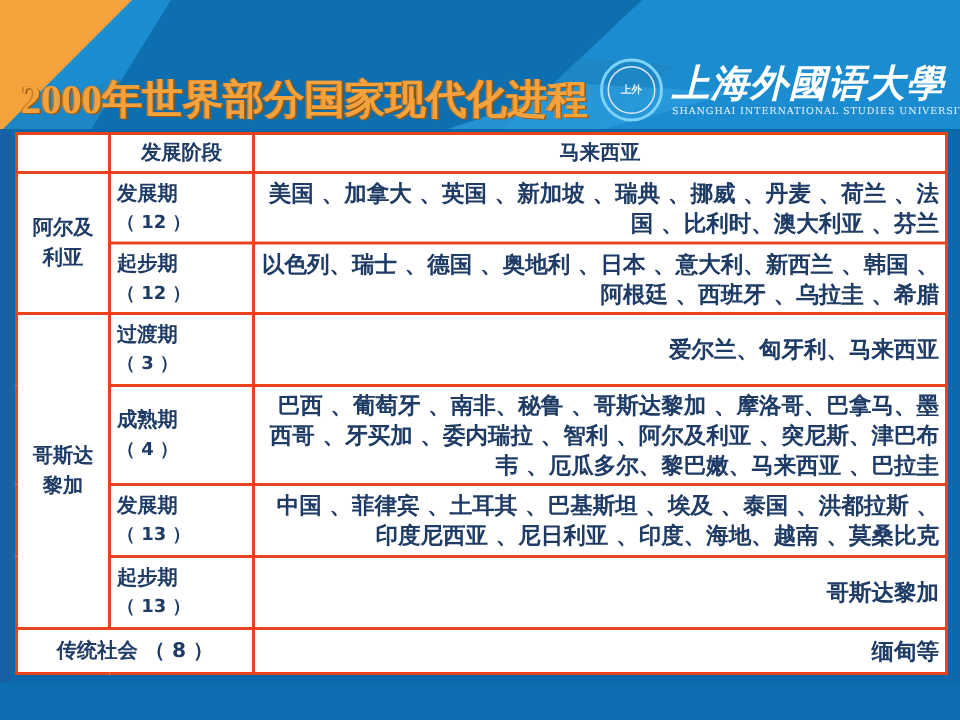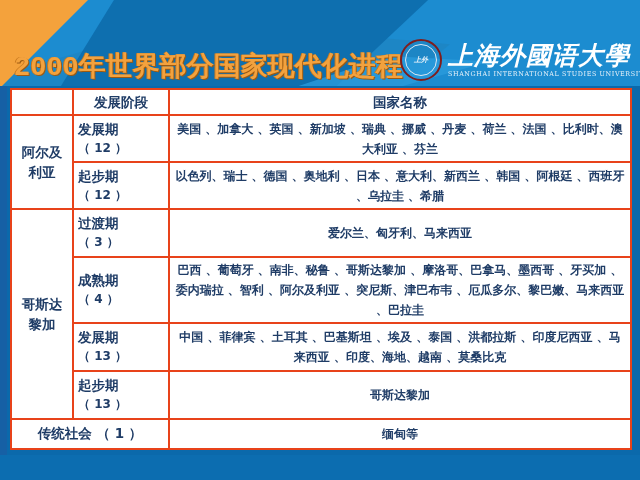--- a/index.html
+++ b/index.html
@@ -72,44 +72,43 @@
   }
 
   
   .title-wrap {
     position: absolute;
     left: 14px; top: 48px;
     width: 420px; height: 36px;
     display: flex; align-items: center;
   }
   .title-text {
-    font-family: Liberation Mono, monospace;
+    font-family: Liberation Serif, serif;
     font-size: 27px;
     font-weight: bold;
     letter-spacing: 0px;
     color: #F3A23E;
     white-space: nowrap;
     text-shadow: 1px 1px 0 #9C5A12, -1px 0 0 #C87A20;
   }
 
   
   .logo-block {
     position: absolute;
     left: 400px; top: 34px;
     width: 230px; height: 52px;
     display: flex; align-items: center; gap: 6px;
   }
   .logo-seal {
     width: 38px; height: 38px;
     border-radius: 50%;
-    border: 2px solid #7f1d1d;
+    border: 2px solid #7dd3fc;
     position: relative;
     flex: 0 0 auto;
     background: transparent;
-    font-style: italic;
   }
   .logo-seal::before {
     content: "";
     position: absolute;
     left: 3px; top: 3px; right: 3px; bottom: 3px;
     border-radius: 50%;
     border: 1px solid #DCE7F2;
   }
   .logo-seal-inner {
     position: absolute;
@@ -174,22 +173,22 @@
     line-height: 19px;
   }
   .cell-stage .num { font-size: 12px; }
   .cell-head {
     text-align: center;
     font-size: 13.5px;
     height: 20px;
     line-height: 18px;
   }
   .cell-countries {
-    text-align: center;
-    font-size: 12px;
+    text-align: right;
+    font-size: 15px;
     line-height: 20px;
     padding-left: 6px;
     letter-spacing: 0px;
   }
   .cell-blank { background: #FFFFFF; }
   .cell-trad {
     text-align: center;
     font-size: 13.5px;
   }
   .r-h  { height: 20px; }
@@ -232,21 +231,21 @@
   <table class="tbl">
     <colgroup>
       <col class="col-a">
         <col class="col-b">
         <col class="col-c">
     </colgroup>
     <tbody>
       <tr class="r-h">
         <td class="cell-blank"></td>
         <td class="cell-head">发展阶段</td>
-        <td class="cell-head">国家名称</td>
+        <td class="cell-head">马来西亚</td>
       </tr>
 
       <tr class="r-1">
         <td class="cell-era" rowspan="2">阿尔及利亚</td>
         <td class="cell-stage">
           <div>发展期</div>
           <div class="num">（ 12 ）</div>
         </td>
         <td class="cell-countries">美国 、加拿大 、英国 、新加坡 、瑞典 、挪威 、丹麦 、荷兰 、法国 、比利时、澳大利亚 、芬兰</td>
       </tr>
@@ -274,31 +273,31 @@
           <div class="num">（ 4 ）</div>
         </td>
         <td class="cell-countries">巴西 、葡萄牙 、南非、秘鲁 、哥斯达黎加 、摩洛哥、巴拿马、墨西哥 、牙买加 、委内瑞拉 、智利 、阿尔及利亚 、突尼斯、津巴布韦 、厄瓜多尔、黎巴嫩、马来西亚 、巴拉圭</td>
       </tr>
 
       <tr class="r-5">
         <td class="cell-stage">
           <div>发展期</div>
           <div class="num">（ 13 ）</div>
         </td>
-        <td class="cell-countries">中国 、菲律宾 、土耳其 、巴基斯坦 、埃及 、泰国 、洪都拉斯 、印度尼西亚 、马来西亚 、印度、海地、越南 、莫桑比克</td>
+        <td class="cell-countries">中国 、菲律宾 、土耳其 、巴基斯坦 、埃及 、泰国 、洪都拉斯 、印度尼西亚 、尼日利亚 、印度、海地、越南 、莫桑比克</td>
       </tr>
 
       <tr class="r-6">
         <td class="cell-stage">
           <div>起步期</div>
           <div class="num">（ 13 ）</div>
         </td>
         <td class="cell-countries">哥斯达黎加</td>
       </tr>
 
       <tr class="r-7">
-        <td class="cell-trad" colspan="2">传统社会 （ 1 ）</td>
+        <td class="cell-trad" colspan="2">传统社会 （ 8 ）</td>
         <td class="cell-countries">缅甸等</td>
       </tr>
     </tbody>
   </table>
 
 </div>
 
 </body></html>

